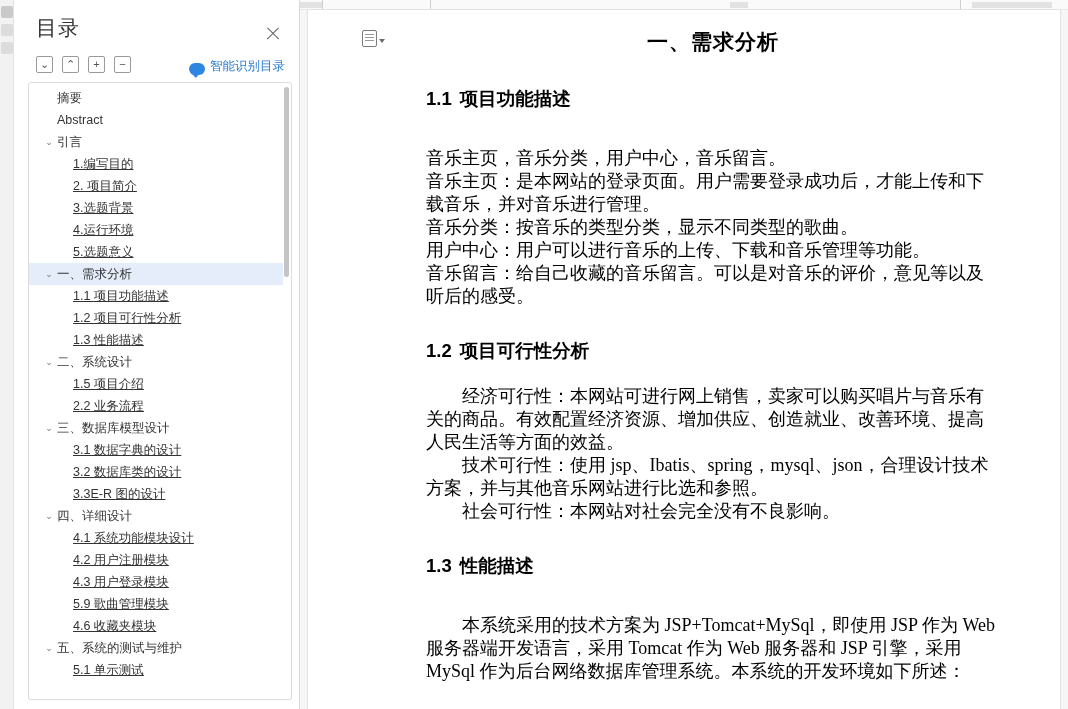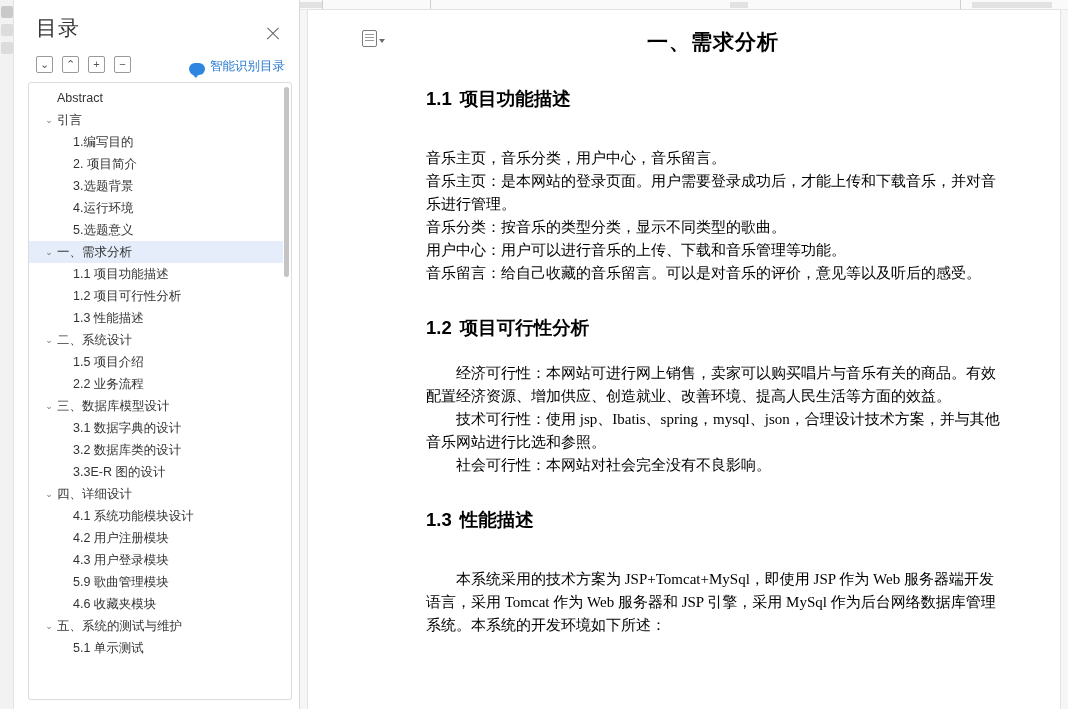--- a/index.html
+++ b/index.html
@@ -143,21 +143,21 @@
   .toc-item .caret {
     position: absolute;
     width: 12px;
     text-align: center;
     color: #777;
     font-size: 9px;
     top: 0;
   }
   .lvl0 { padding-left: 28px; }
   .lvl1 { padding-left: 28px; }
-  .lvl2 { padding-left: 44px; }
+  .lvl2 { padding-left: 44px; text-decoration: underline; }
   .lvl1 .caret { left: 14px; }
   .toc-scrollbar {
     position: absolute;
     right: 2px; top: 4px;
     width: 5px; height: 190px;
     background: #c4c4c4;
     border-radius: 3px;
   }
 
   
@@ -241,21 +241,21 @@
   h2.doc-h2 {
     margin: 30px 0 0 0;
     font-size: 18.5px;
     font-weight: bold;
     color: #000;
     font-family: "Liberation Sans", sans-serif;
   }
   h2.doc-h2 .num { margin-right: 8px; }
   p.doc-p {
     margin: 0;
-    font-size: 15px;
+    font-size: 18px;
     line-height: 23px;
     color: #000;
     font-family: "Liberation Serif", serif;
   }
   .gap-lg { height: 36px; }
   .gap-md { height: 22px; }
   .indent { text-indent: 2em; }
 </style>
 </head>
 <body>
@@ -290,20 +290,21 @@
         </div>
       </div>
       <div class="smart-toc">
         <span class="bubble"></span>
         <span>智能识别目录</span>
       </div>
     </div>
 
     <div class="toc-list-wrap">
       <div class="toc-list" id="toc-list">
+          <div class="toc-item lvl0"><span>摘要</span></div>
           <div class="toc-item lvl0"><span>Abstract</span></div>
           <div class="toc-item lvl1"><span class="caret">⌄</span><span>引言</span></div>
           <div class="toc-item lvl2"><span>1.编写目的</span></div>
           <div class="toc-item lvl2"><span>2. 项目简介</span></div>
           <div class="toc-item lvl2"><span>3.选题背景</span></div>
           <div class="toc-item lvl2"><span>4.运行环境</span></div>
           <div class="toc-item lvl2"><span>5.选题意义</span></div>
           <div class="toc-item lvl1 selected"><span class="caret">⌄</span><span>一、需求分析</span></div>
           <div class="toc-item lvl2"><span>1.1 项目功能描述</span></div>
           <div class="toc-item lvl2"><span>1.2 项目可行性分析</span></div>

